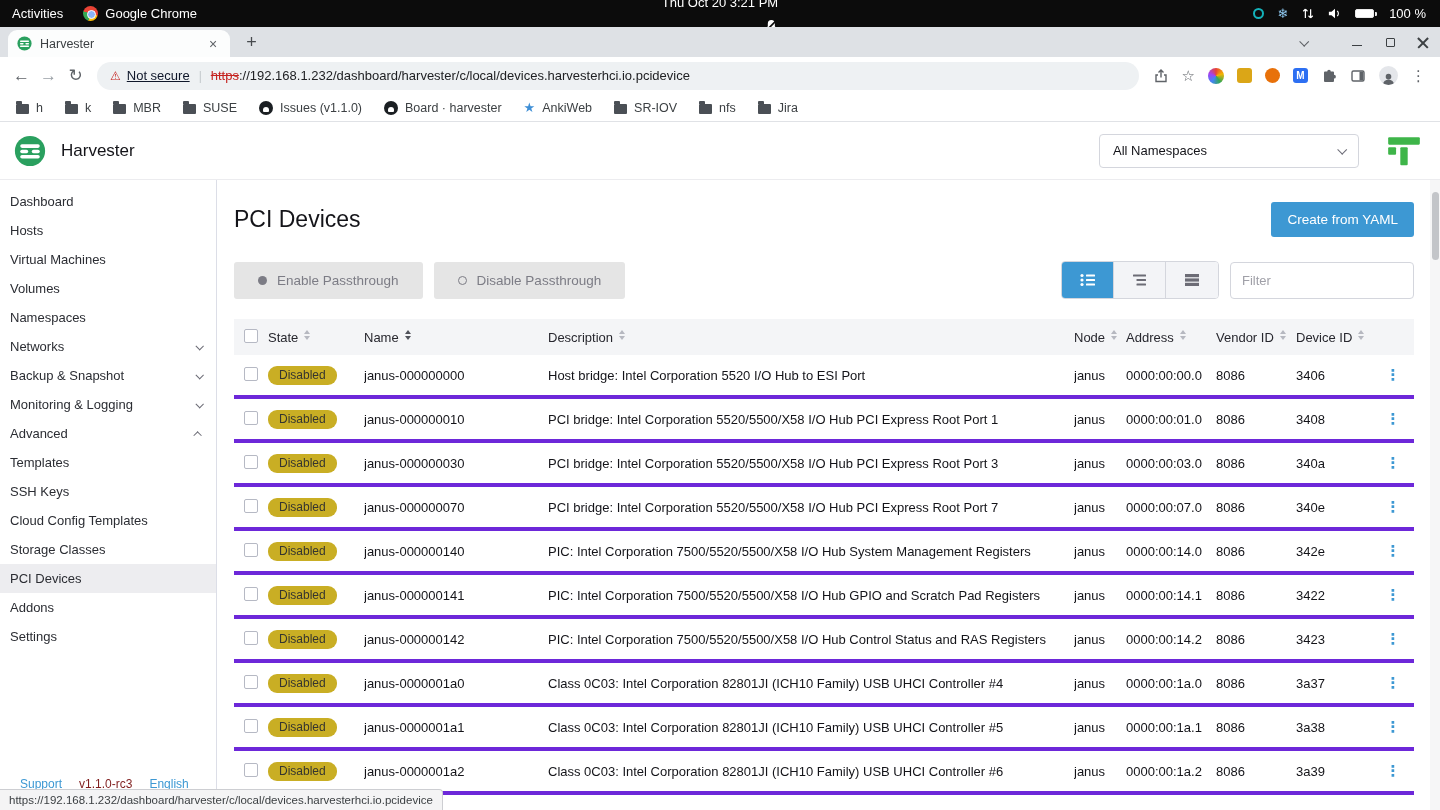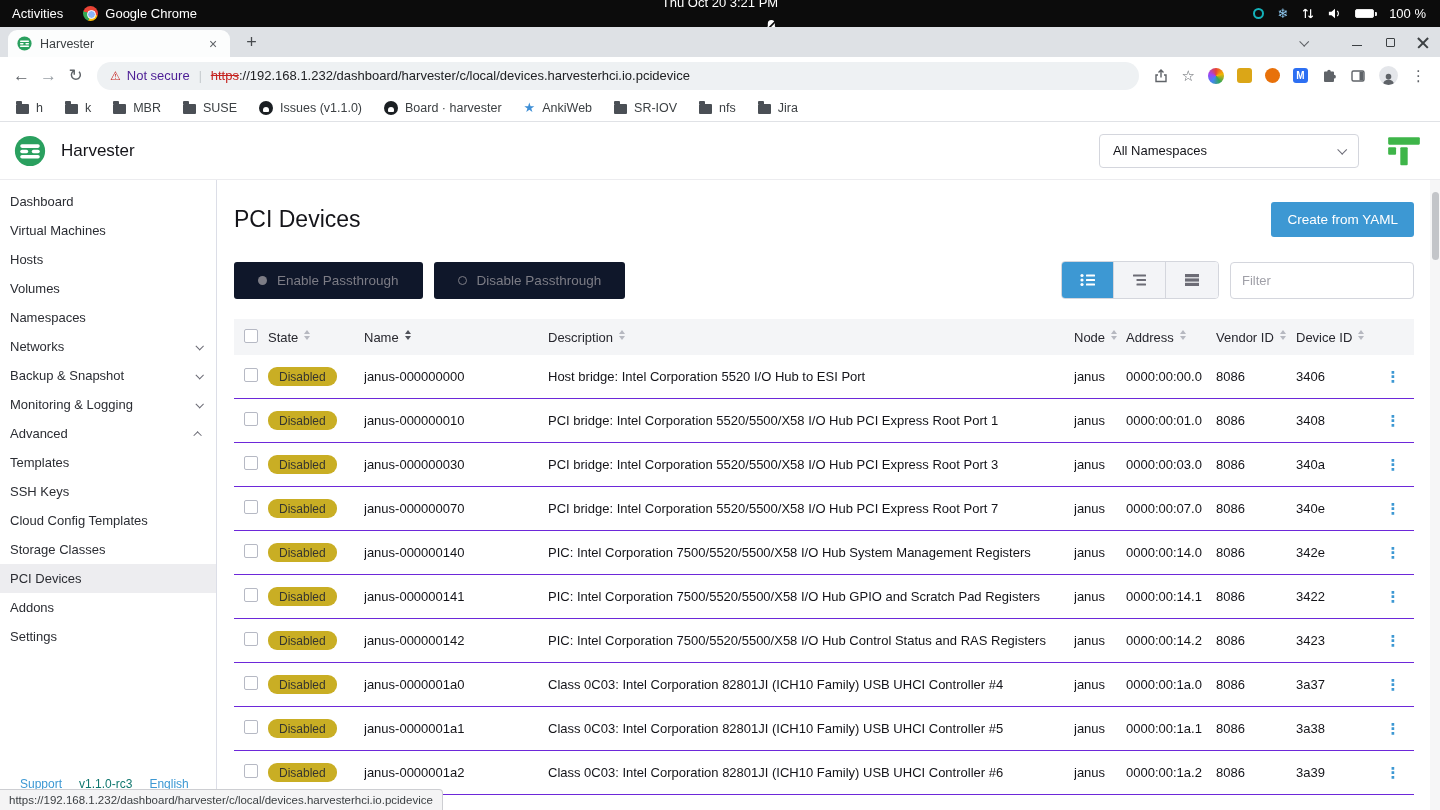--- a/index.html
+++ b/index.html
@@ -40,21 +40,21 @@
   .wc-close::before,.wc-close::after { content:''; position:absolute; left:-1px; top:6px; width:14px; height:1.6px; background:#3c4043; }
   .wc-close::before { transform:rotate(45deg); } .wc-close::after { transform:rotate(-45deg); }
 
   
   .toolbar { height:37px; background:#fff; display:flex; align-items:center; padding:0 8px; }
   .nav-ic { width:27px; text-align:center; font-size:17px; color:#5f6368; }
   .nav-ic.dim { color:#9aa0a6; }
   .omnibox { flex:1; height:28px; background:#eef1f3; border-radius:14px; display:flex; align-items:center;
     padding:0 13px; font-size:13px; gap:6px; margin:0 8px; min-width:0; overflow:hidden; white-space:nowrap; }
   .omni-warning { color:#c5221f; font-size:12px; }
-  .not-secure { color:#4c1d95; }
+  .not-secure { color:#0f172a;text-decoration:underline; }
   .omni-div { color:#c4c8cc; padding:0 3px; font-size:12px; }
   .https-strike { color:#c5221f; text-decoration:line-through; }
   .url-rest { color:#202124; }
   .tool-right { display:flex; align-items:center; gap:13px; padding:0 6px; }
   .glyph-ic { color:#5f6368; font-size:15px; }
   .pinwheel { width:16px; height:16px; border-radius:50%;
     background:conic-gradient(#e84335,#f4b400,#34a853,#4285f4,#a142f4,#e84335); }
   .ext-gold { width:15px; height:15px; border-radius:3px; background:#dba617; }
   .ext-orange { width:15px; height:15px; border-radius:50%; background:#e8710a; }
   .ext-m { width:15px; height:15px; border-radius:3px; background:#2d6ff2; color:#fff; font-size:10px; font-weight:bold;
@@ -82,29 +82,29 @@
 
   
   .app-body { position:relative; display:flex; height:632px; border-top:1px solid #ececef; }
   .sidebar { width:217px; min-width:217px; border-right:1px solid #dcdee7; background:#fff; padding-top:7px; position:relative; }
   .nav-item { height:29px; display:flex; align-items:center; justify-content:space-between; padding:0 14px 0 10px;
     font-size:13px; color:#2b2d33; cursor:pointer; }
   .nav-item .chev { border-color:#6c6c76; width:6px; height:6px; }
   .nav-item.selected { background:#ededf0; }
   .nav-footer { position:absolute; bottom:20px; left:0; right:0; display:flex; gap:17px; padding:0 20px; font-size:12px; align-items:flex-end; }
   .link-blue { color:#3d98d3; }
-  .muted { color:#0f766e; }
+  .muted { color:#7f1d1d; }
 
   main { flex:1; padding:0 26px 0 17px; position:relative; min-width:0; }
   .page-head { display:flex; align-items:center; margin-top:22px; }
   .page-head h1 { font-size:23px; font-weight:400; color:#141419; }
   .btn-primary { margin-left:auto; background:#3d98d3; color:#fff; font-size:13.5px; padding:10px 16px; border-radius:3px;
     border:none; cursor:pointer; }
   .actions-row { display:flex; align-items:center; margin-top:24px; gap:11px; }
-  .btn-disabled { background:#0f172a; color:#7c7c85; font-size:13.5px; height:37px; padding:0 24px; display:flex;
+  .btn-disabled { background:#e5e5e5; color:#7c7c85; font-size:13.5px; height:37px; padding:0 24px; display:flex;
     align-items:center; gap:10px; border-radius:3px; border:none; }
   .dot-filled { width:9px; height:9px; border-radius:50%; background:#7c7c85; }
   .dot-ring { width:9px; height:9px; border-radius:50%; border:1.5px solid #7c7c85; }
   .spacer { flex:1; }
   .view-group { display:flex; border:1px solid #d4d6dd; border-radius:4px; overflow:hidden; }
   .view-btn { width:52px; height:36px; display:flex; align-items:center; justify-content:center; background:#f3f4f7;
     color:#6c6c76; border-right:1px solid #d4d6dd; cursor:pointer; }
   .view-btn:last-child { border-right:none; }
   .view-btn.active { background:#3d98d3; color:#fff; }
   .filter-input { width:184px; height:37px; border:1px solid #d4d6dd; border-radius:4px; padding:0 11px; font-size:13px; color:#141419; }
@@ -113,21 +113,21 @@
   
   .table { margin-top:20px; font-size:13px; color:#141419; }
   .thead, .trow { display:grid; grid-template-columns:34px 96px 184px 1fr 52px 90px 80px 84px 34px; align-items:center; }
   .thead { height:36px; background:#f4f5f7; color:#27272e; }
   .th { display:flex; gap:6px; white-space:nowrap; }
   .sort { display:inline-flex; flex-direction:column; gap:2px; }
   .s-up { width:0; height:0; border-left:3.5px solid transparent; border-right:3.5px solid transparent; border-bottom:4px solid #b6b8c0; }
   .s-dn { width:0; height:0; border-left:3.5px solid transparent; border-right:3.5px solid transparent; border-top:4px solid #b6b8c0; }
   .sort.active .s-up { border-bottom-color:#50525a; }
   .sort.active .s-dn { border-top-color:#50525a; }
-  .trow { height:44px; border-bottom:1px solid #6d28d9; background:#fff; }
+  .trow { height:44px; border-bottom:4px solid #6d28d9; background:#fff; }
   .cell { overflow:hidden; white-space:nowrap; text-overflow:ellipsis; padding-right:8px; }
   .c-check { padding-left:10px; overflow:visible; }
   .checkbox { width:14px; height:14px; border:1px solid #b6b9c4; border-radius:2px; background:#fff; display:inline-block; }
   .badge { display:inline-block; background:#c9ae24; color:#35352f; padding:2.5px 11px; border-radius:9px; font-size:12px; }
   .kebab { color:#3d98d3; font-size:15px; font-weight:bold; cursor:pointer; }
   .c-act { text-align:center; overflow:visible; }
 
   
   .scroll-track { position:absolute; right:0; top:0; bottom:0; width:10px; background:#f6f6f7; }
   .scroll-thumb { position:absolute; right:1.5px; top:12px; width:7px; height:68px; background:#c3c5c9; border-radius:4px; }
@@ -296,25 +296,25 @@
 
   <div class="app-body">
 
     <aside class="sidebar">
       <nav>
           <div class="nav-item">
     <span class="nav-label">Dashboard</span>
 
   </div>
           <div class="nav-item">
+    <span class="nav-label">Hosts</span>
+
+  </div>
+          <div class="nav-item">
     <span class="nav-label">Virtual Machines</span>
-
-  </div>
-          <div class="nav-item">
-    <span class="nav-label">Hosts</span>
 
   </div>
           <div class="nav-item">
     <span class="nav-label">Volumes</span>
 
   </div>
           <div class="nav-item">
     <span class="nav-label">Namespaces</span>
 
   </div>

